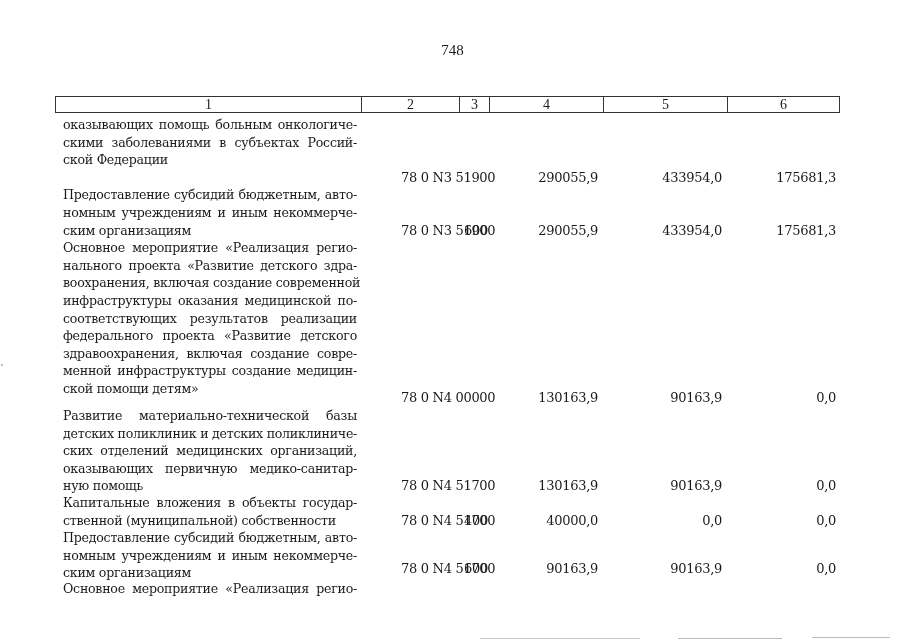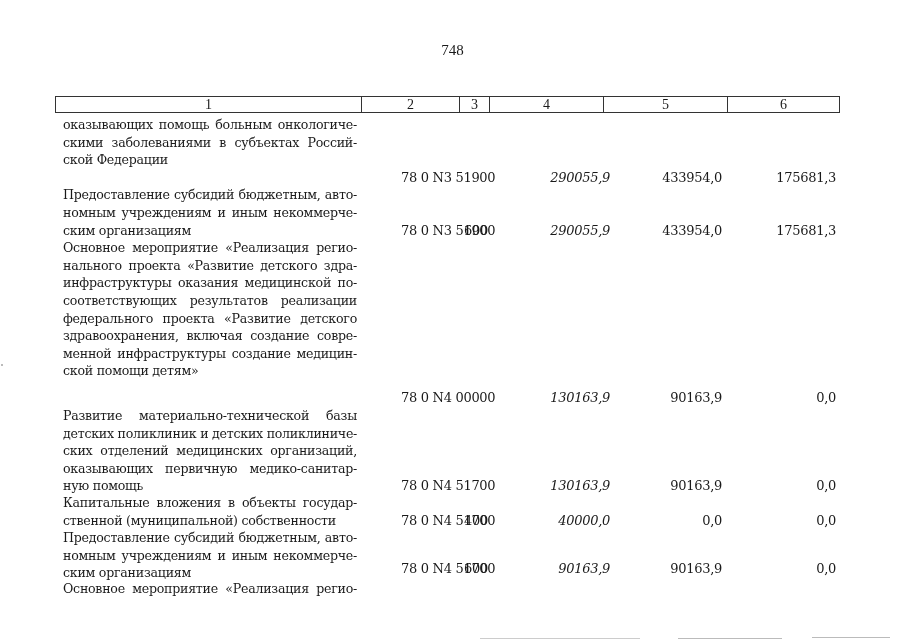--- a/index.html
+++ b/index.html
@@ -29,21 +29,21 @@
     font-family: "DejaVu Serif", serif; letter-spacing: -0.25px;
   }
   .desc .ln { display: block; text-align: justify; text-align-last: justify; white-space: nowrap; }
   .desc .ln.last { text-align-last: left; }
   .code, .vr, .v4, .v5, .v6 {
     position: absolute; font-size: 13px; line-height: 17.6px;
     font-family: "DejaVu Serif", serif; letter-spacing: -0.3px; white-space: nowrap;
   }
   .code { left: 360px; margin-left: 41px; }
   .vr { left: 464px; }
-  .v4 { right: 295px; text-align: left; font-style: italic; }
+  .v4 { right: 307px; text-align: left; }
   .v5 { right: 183px; text-align: right; margin-left: 12px; }
   .v6 { right: 69px; text-align: right; }
   .artifact { position: absolute; height: 1px; background: #bbb; }
   .dot { position: absolute; width: 2px; height: 2px; background: #bbb; }
 </style>
 </head>
 <body>
 
 <div class="page-number">748</div>
 
@@ -79,20 +79,21 @@
   <span class="vr" style="top:35.2px">600</span>
   <span class="v4" style="top:35.2px">290055,9</span>
   <span class="v5" style="top:35.2px">433954,0</span>
   <span class="v6" style="top:35.2px">175681,3</span>
 </div>
 
 <div class="row" style="top:239.2px">
   <div class="desc">
     <span class="ln">Основное мероприятие «Реализация регио-</span>
     <span class="ln">нального проекта «Развитие детского здра-</span>
+    <span class="ln">воохранения, включая создание современной</span>
     <span class="ln">инфраструктуры оказания медицинской по-</span>
     <span class="ln">соответствующих результатов реализации</span>
     <span class="ln">федерального проекта «Развитие детского</span>
     <span class="ln">здравоохранения, включая создание совре-</span>
     <span class="ln">менной инфраструктуры создание медицин-</span>
     <span class="ln last">ской помощи детям»</span>
   </div>
   <span class="code" style="top:149.6px">78 0 N4 00000</span>
   <span class="vr" style="top:149.6px"></span>
   <span class="v4" style="top:149.6px">130163,9</span>

